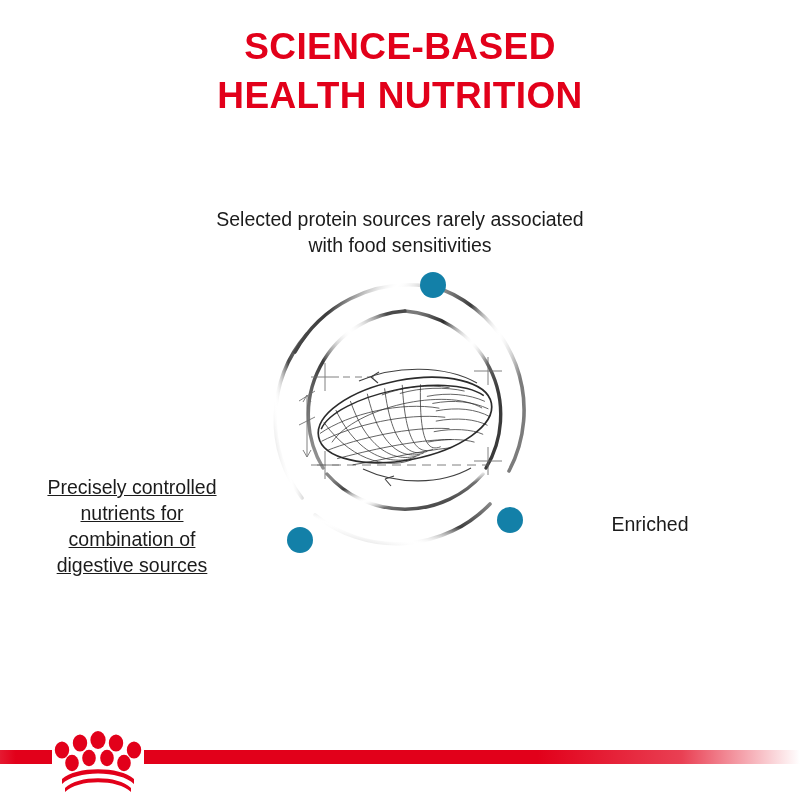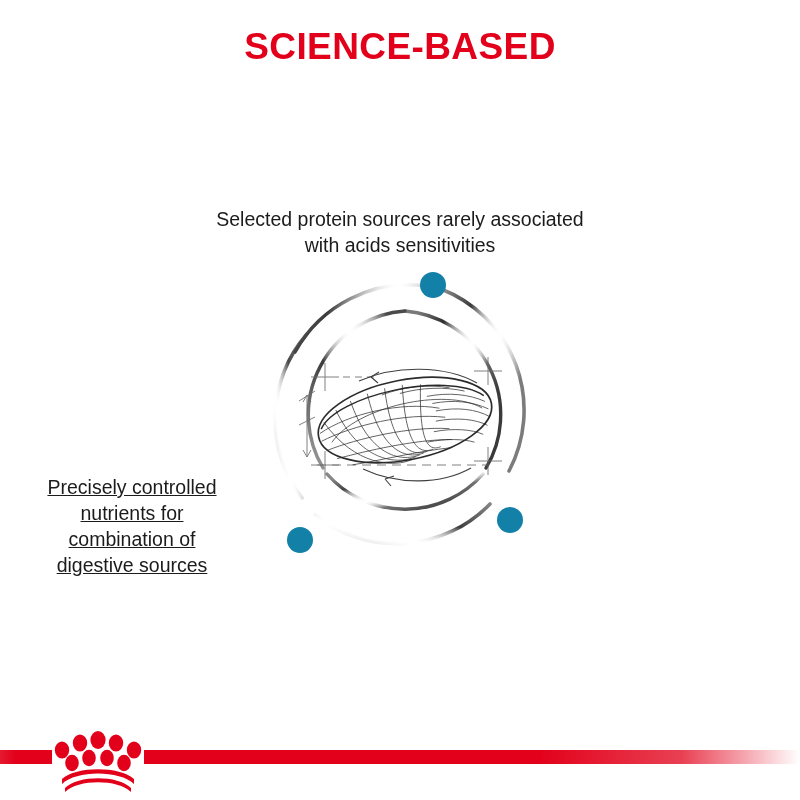--- a/index.html
+++ b/index.html
@@ -78,35 +78,37 @@
     width: 800px;
     height: 100px;
   }
   .brandbar svg { display: block; }
 </style>
 </head>
 <body>
 
 <div class="headline">
   <span class="hl-line">SCIENCE-BASED</span>
+  <span class="hl-line">HEALTH NUTRITION</span>
 </div>
 
 <div class="caption caption-top">
   <div>Selected protein sources rarely associated</div>
-  <div>with acids sensitivities</div>
+  <div>with food sensitivities</div>
 </div>
 
 <div class="caption caption-left">
   <div>Precisely controlled</div>
   <div>nutrients for</div>
   <div>combination of</div>
   <div>digestive sources</div>
 </div>
 
 <div class="caption caption-right">
+  <div>Enriched</div>
 </div>
 
 <div class="emblem">
   <svg width="300" height="300" viewBox="0 0 300 300">
     <defs>
 
       <linearGradient id="gOuterA" x1="0" y1="0" x2="1" y2="0.35">
         <stop offset="0%" stop-color="#8d8d8d" stop-opacity="0.95"></stop>
         <stop offset="35%" stop-color="#3b3b3b" stop-opacity="1"></stop>
         <stop offset="70%" stop-color="#ffffff" stop-opacity="0.05"></stop>

